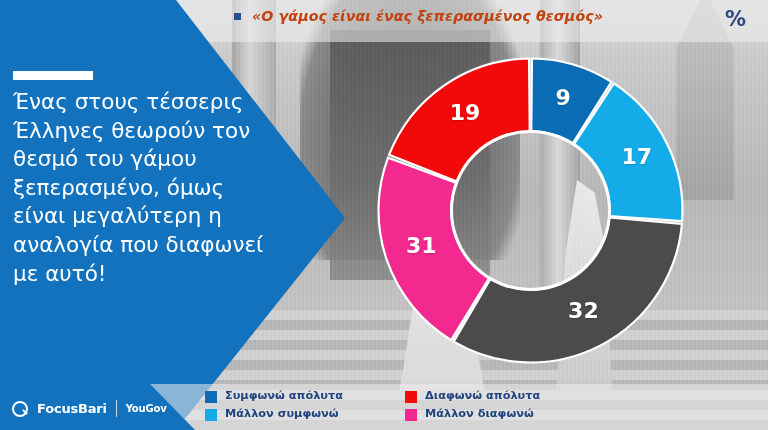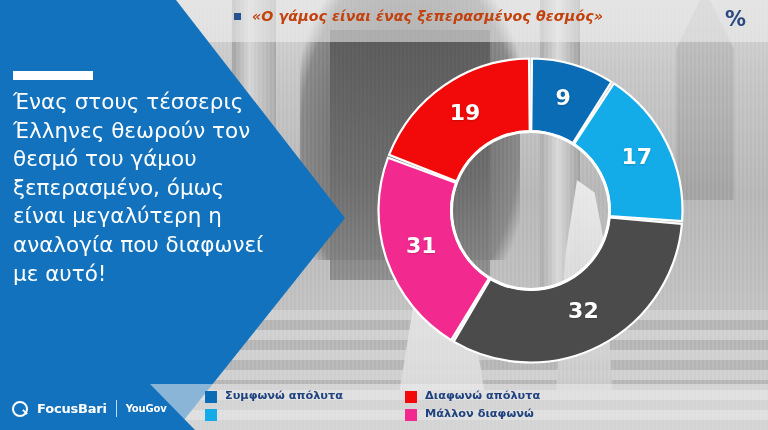--- a/index.html
+++ b/index.html
@@ -200,20 +200,21 @@
   </div>
 
   <div class="legend" id="legend">
       <div class="lg-col c1">
         <div class="lg-item">
           <span class="swatch" style="background: rgb(10, 108, 181);"></span>
           <span class="lg-label">Συμφωνώ απόλυτα</span>
         </div>
         <div class="lg-item">
           <span class="swatch" style="background: rgb(20, 171, 233);"></span>
+          <span class="lg-label">Μάλλον συμφωνώ</span>
         </div>
       </div>
       <div class="lg-col c3">
         <div class="lg-item">
           <span class="swatch" style="background: rgb(242, 10, 10);"></span>
           <span class="lg-label">Διαφωνώ απόλυτα</span>
         </div>
         <div class="lg-item">
           <span class="swatch" style="background: rgb(242, 42, 144);"></span>
           <span class="lg-label">Μάλλον διαφωνώ</span>

